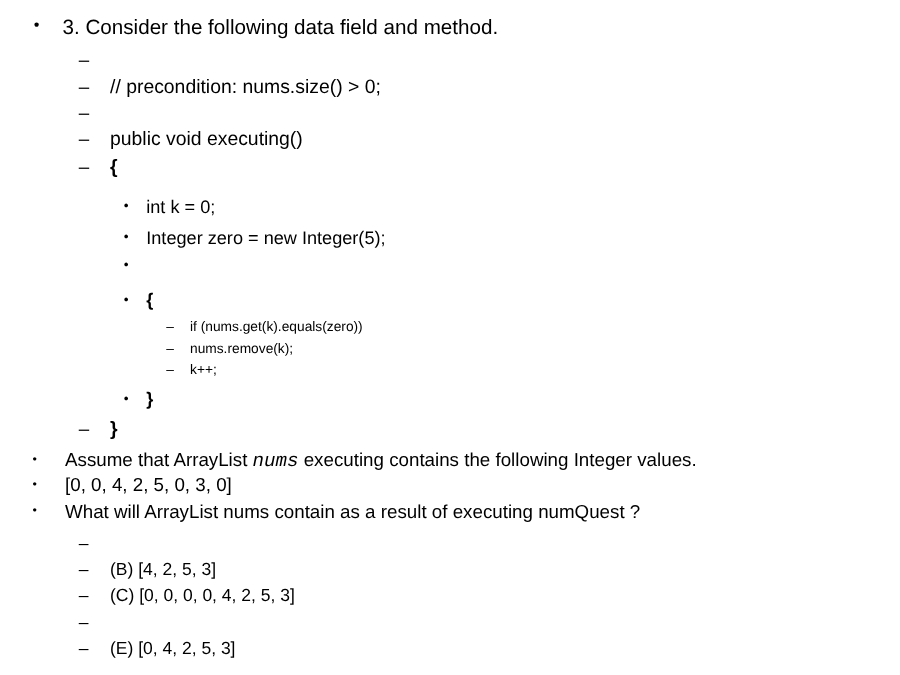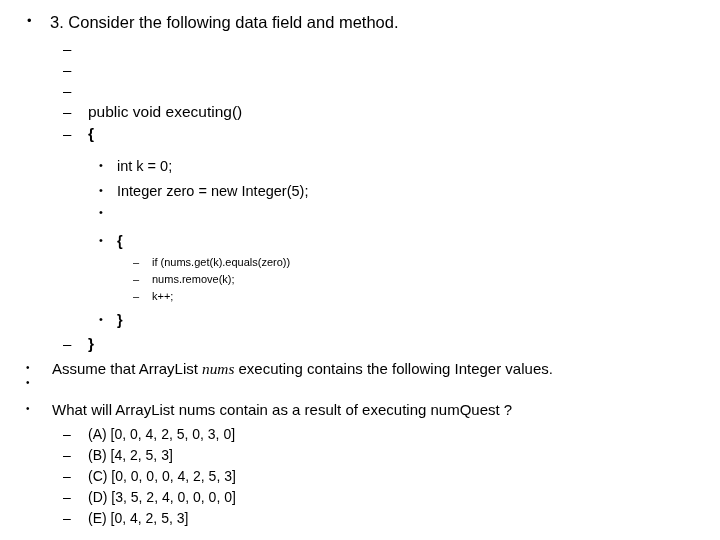--- a/index.html
+++ b/index.html
@@ -102,21 +102,21 @@
   .lvl4 {
     left: 133px;
     font-size: 11px;
   }
   .lvl4 .marker {
     width: 19px;
     font-size: 11px;
   }
 
   .ital {
-    font-family: Liberation Serif, serif;
+    font-family: Liberation Mono, monospace;
     font-style: italic;
     font-size: 1.02em;
   }
   .brace {
     font-weight: 600;
   }
 </style>
 </head>
 <body>
 
@@ -126,20 +126,21 @@
     <span class="marker">•</span>
     <span class="txt">3. Consider the following data field and method.</span>
   </div>
 
   <div class="row lvl2" style="top:41px;">
     <span class="marker">–</span>
   </div>
 
   <div class="row lvl2" style="top:62px;">
     <span class="marker">–</span>
+    <span class="txt">// precondition: nums.size() &gt; 0;</span>
   </div>
 
   <div class="row lvl2" style="top:83px;">
     <span class="marker">–</span>
   </div>
 
   <div class="row lvl2" style="top:104px;">
     <span class="marker">–</span>
     <span class="txt">public void executing()</span>
   </div>
@@ -193,45 +194,44 @@
     <span class="txt brace">}</span>
   </div>
 
   <div class="row lvl1s" style="top:361px;">
     <span class="marker">•</span>
     <span class="txt"><span>Assume that ArrayList </span><span class="ital">nums</span><span> executing contains the following Integer values.</span></span>
   </div>
 
   <div class="row lvl1s" style="top:381px;">
     <span class="marker">•</span>
+    <span class="txt">[0, 0, 4, 2, 5, 0, 3, 0]</span>
   </div>
 
   <div class="row lvl1s" style="top:402px;">
     <span class="marker">•</span>
     <span class="txt">What will ArrayList nums contain as a result of executing numQuest ?</span>
   </div>
 
   <div class="row lvl2s" style="top:427px;">
     <span class="marker">–</span>
-    <span class="txt">(A) [0, 0, 4, 2, 5, 0, 3, 0]</span>
   </div>
 
   <div class="row lvl2s" style="top:448px;">
     <span class="marker">–</span>
     <span class="txt">(B) [4, 2, 5, 3]</span>
   </div>
 
   <div class="row lvl2s" style="top:469px;">
     <span class="marker">–</span>
     <span class="txt">(C) [0, 0, 0, 0, 4, 2, 5, 3]</span>
   </div>
 
   <div class="row lvl2s" style="top:490px;">
     <span class="marker">–</span>
-    <span class="txt">(D) [3, 5, 2, 4, 0, 0, 0, 0]</span>
   </div>
 
   <div class="row lvl2s" style="top:511px;">
     <span class="marker">–</span>
     <span class="txt">(E) [0, 4, 2, 5, 3]</span>
   </div>
 
 </div>
 
 </body></html>

